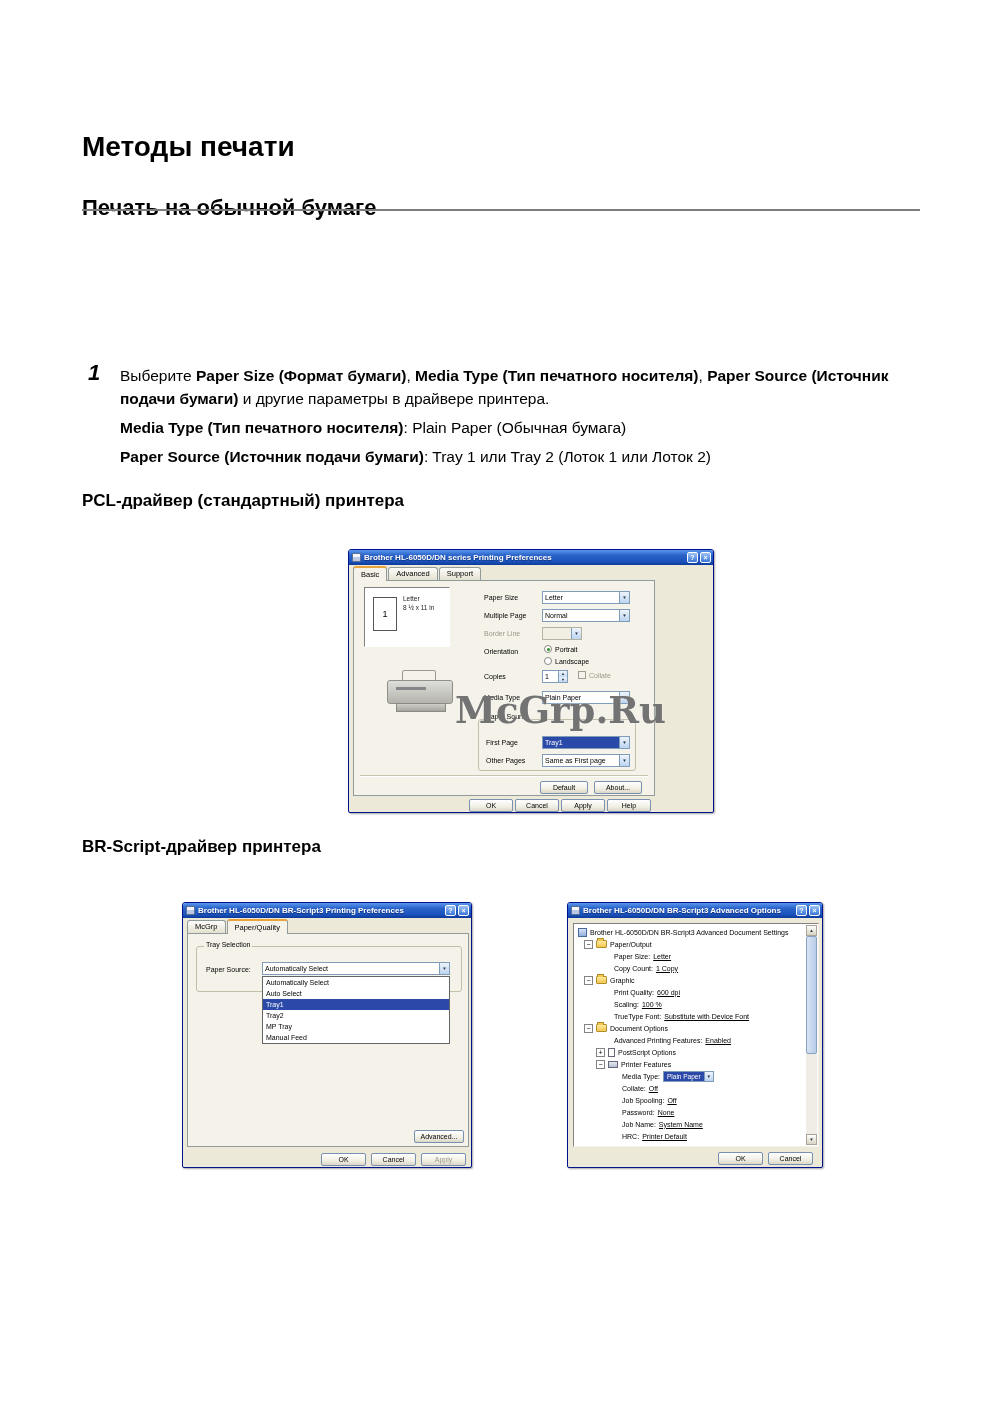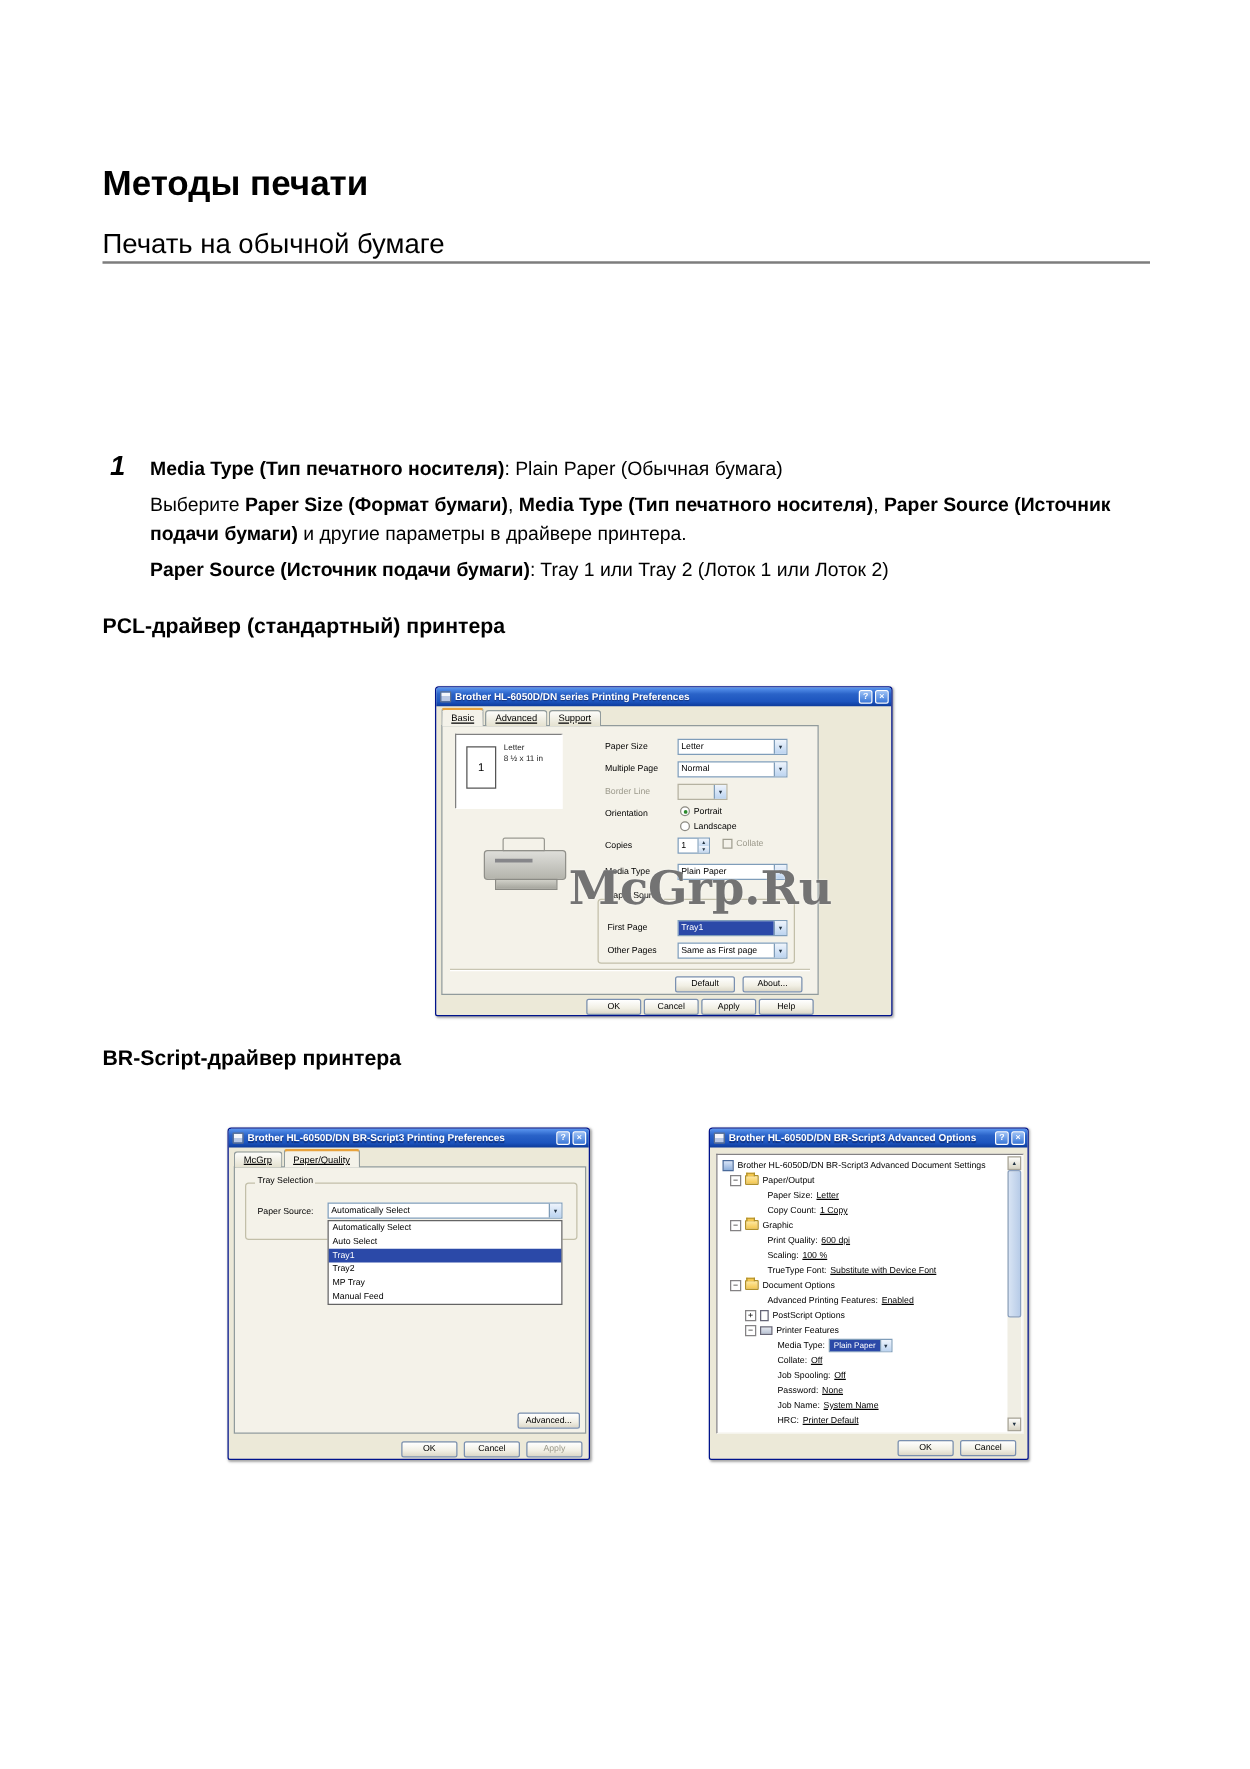--- a/index.html
+++ b/index.html
@@ -2,21 +2,21 @@
 <html><head>
 <meta charset="utf-8">
 <style>
   * { margin:0; padding:0; box-sizing:border-box; }
   html,body { background:#ffffff; }
   body { width:1000px; height:1415px; position:relative; font-family:"Liberation Sans", sans-serif; color:#000; }
   .page { position:absolute; inset:0; overflow:hidden; }
 
   
   .h1 { position:absolute; left:82px; top:131px; font-size:28px; font-weight:bold; }
-  .h2 { position:absolute; left:82px; top:182px; font-size:22px; font-weight:normal; }
+  .h2 { position:absolute; left:82px; top:195px; font-size:22px; font-weight:bold; }
   .h2-rule { position:absolute; left:82px; top:209px; width:838px; height:2px; background:#7d7d7d; }
   .para { position:absolute; left:82px; top:226px; width:846px; font-size:15.5px; line-height:23px; }
   .h3 { position:absolute; left:82px; top:327px; font-size:18px; font-weight:bold; }
   .step-num { position:absolute; left:88px; top:360px; font-size:22px; font-weight:bold; font-style:italic; }
   .step-body { position:absolute; left:120px; top:364px; width:812px; font-size:15.5px; line-height:23px; }
   .step-body p + p { margin-top:6px; }
   .h4 { position:absolute; left:82px; font-size:17px; font-weight:bold; }
   .h4-pcl { top:491px; }
   .h4-br { top:837px; }
   .footer { position:absolute; top:1303px; left:0; right:80px; text-align:right; font-size:13.5px; letter-spacing:.4px; }
@@ -28,21 +28,21 @@
   .dlg-title { position:absolute; left:0; right:0; top:0; height:15px;
          background:linear-gradient(180deg,#5a96f0 0%,#2a63c8 35%,#1c54be 75%,#0c3a9a 100%);
          border-radius:2px 2px 0 0; color:#fff; display:flex; align-items:center; padding:0 2px; }
   .t-icon { width:9px; height:9px; margin:0 3px 0 1px; flex:0 0 auto;
          background:linear-gradient(180deg,#f4f6fa 0 45%,#b9c8e4 45% 100%); border:1px solid #5c7090; border-radius:1px; }
   .t-text { flex:1 1 auto; font-size:8px; font-weight:bold; white-space:nowrap; overflow:hidden;
          text-shadow:0 1px 1px rgba(0,0,40,.5); }
   .t-btn { width:11px; height:11px; margin-left:2px; flex:0 0 auto; text-align:center;
          background:linear-gradient(180deg,#9cc1f5,#3a77d8); border:1px solid #fff; border-radius:2px;
          color:#fff; font-size:7px; line-height:9px; font-weight:bold; }
-  .tabs { position:absolute; left:4px; top:16px; height:15px; display:flex; align-items:flex-end; z-index:3;text-decoration:underline; }
+  .tabs { position:absolute; left:4px; top:16px; height:15px; display:flex; align-items:center; z-index:3; }
   .tab { height:13px; line-height:12px; padding:0 7px; font-size:7.5px;
          background:linear-gradient(#fdfdfb,#e4e1cf); border:1px solid #919b9c; border-bottom:none;
          border-radius:3px 3px 0 0; margin-right:1px; color:#000; }
   .tab.active { height:15px; line-height:13px; background:#f4f2e9; border-top:2px solid #e8a33d; }
   .panel { position:absolute; left:4px; background:#f4f2e9; border:1px solid #919b9c; z-index:1; }
 
   .flabel { position:absolute; font-size:7px; white-space:nowrap; }
   .flabel.dis, .dis { color:#9c9a8c; }
   .combo { position:absolute; height:13px; background:#fff; border:1px solid #7f9db9; display:flex; align-items:stretch; font-size:7px; }
   .combo .cval { flex:1; padding:0 2px; line-height:11px; white-space:nowrap; overflow:hidden; }
@@ -122,22 +122,22 @@
 <div class="page">
 
   <h1 class="h1">Методы печати</h1>
   <h2 class="h2">Печать на обычной бумаге</h2>
   <div class="h2-rule"></div>
 
 
 
   <div class="step-num">1</div>
   <div class="step-body">
+    <p><span>Выберите </span><b>Paper Size (Формат бумаги)</b><span>, </span><b>Media Type (Тип печатного носителя)</b><span>, </span><b>Paper Source (Источник подачи бумаги)</b><span> и другие параметры в драйвере принтера.</span></p>
     <p><b>Media Type (Тип печатного носителя)</b><span>: Plain Paper (Обычная бумага)</span></p>
-    <p><span>Выберите </span><b>Paper Size (Формат бумаги)</b><span>, </span><b>Media Type (Тип печатного носителя)</b><span>, </span><b>Paper Source (Источник подачи бумаги)</b><span> и другие параметры в драйвере принтера.</span></p>
     <p><b>Paper Source (Источник подачи бумаги)</b><span>: Tray 1 или Tray 2 (Лоток 1 или Лоток 2)</span></p>
   </div>
 
   <h4 class="h4 h4-pcl">PCL-драйвер (стандартный) принтера</h4>
   <h4 class="h4 h4-br">BR-Script-драйвер принтера</h4>
 
   <div class="dlg" style="left:348px; top:549px; width:366px; height:264px;">
     <div class="dlg-title">
       <span class="t-icon"></span>
       <span class="t-text">Brother HL-6050D/DN series Printing Preferences</span>

